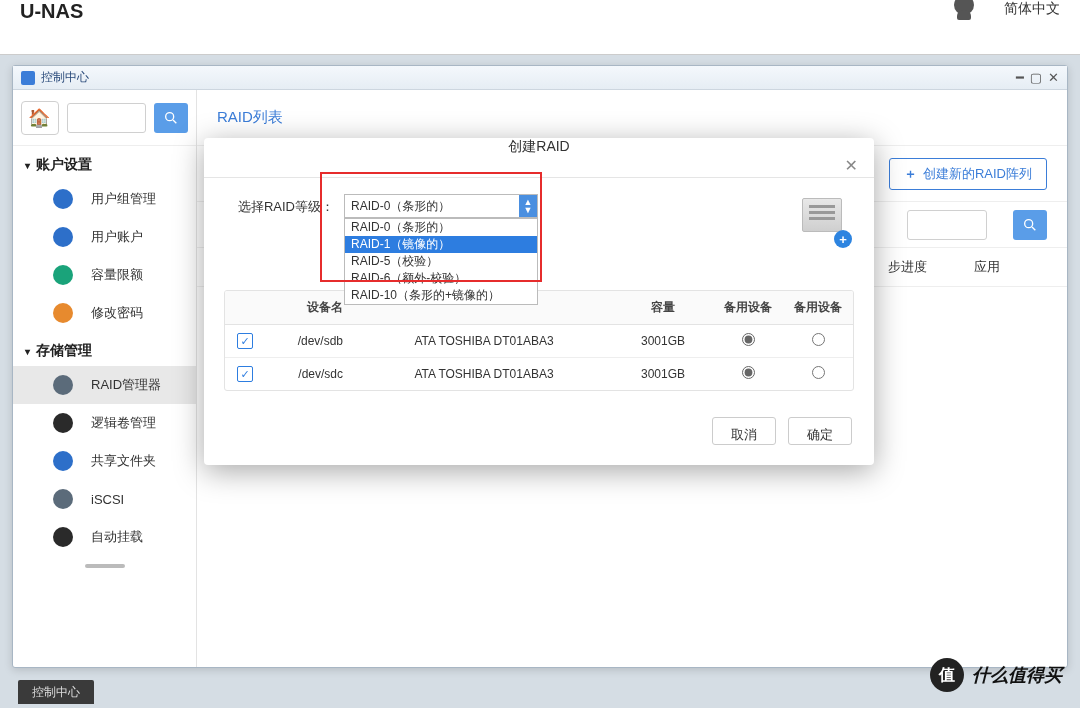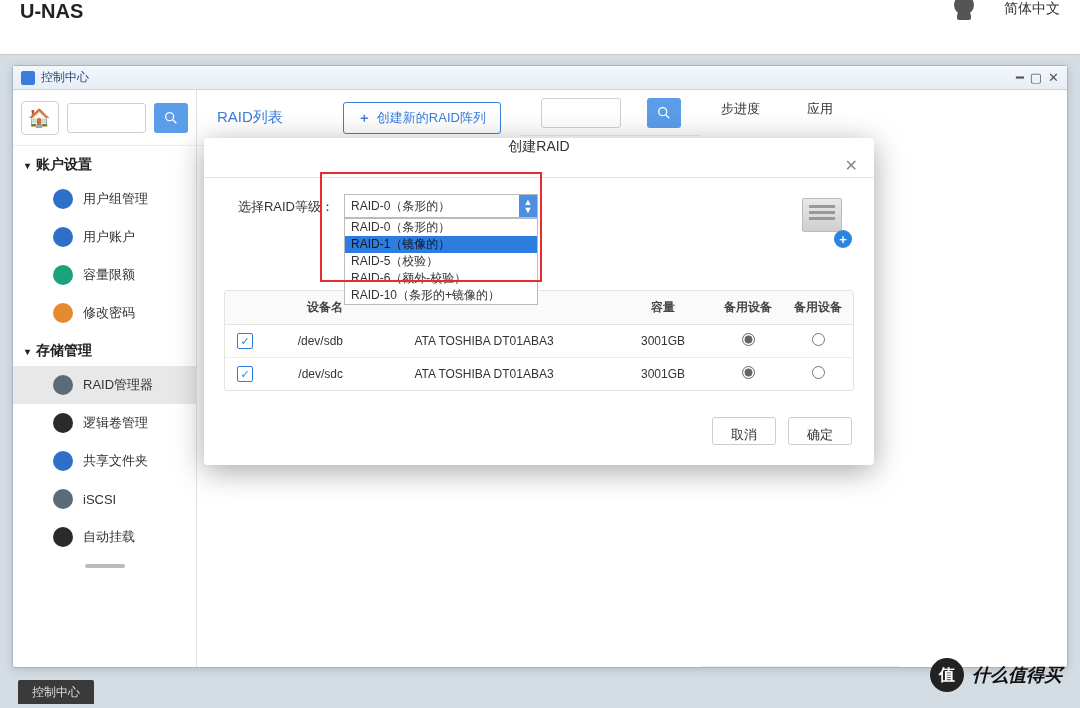--- a/index.html
+++ b/index.html
@@ -18,46 +18,46 @@
 .win-body { display: flex; height: calc(100% - 24px); }
 
 .sidebar { width: 184px; border-right: 1px solid #e3e3e3; overflow: hidden; }
 .sb-toolbar { height: 56px; display: flex; align-items: center; padding: 0 8px; gap: 8px; border-bottom: 1px solid #eee;}
 .home-btn { width: 38px; height: 34px; border: 1px solid #d0d0d0; border-radius: 4px; background: #fff; display: flex; align-items: center; justify-content: center; color: #3b7dd8; font-size: 18px; }
 .sb-search { flex: 1; height: 30px; border: 1px solid #d0d0d0; border-radius: 3px; }
 .sb-search-btn { width: 34px; height: 30px; background: #5a9de8; border-radius: 3px; display: flex; align-items: center; justify-content: center; color: #fff; }
 
 .group-header { padding: 10px 12px 6px; font-size: 14px; font-weight: bold; color: #222; display: flex; align-items: center; }
 .group-header::before { content: "▾"; margin-right: 6px; font-size: 10px; }
-.sb-item { display: flex; align-items: center; height: 38px; padding-left: 40px; font-size: 13px; color: #333; gap: 10px; cursor: pointer; }
+.sb-item { display: flex; align-items: center; height: 38px; padding-left: 40px; font-size: 13px; color: #333; gap: 18px; cursor: pointer; }
 .sb-item.active { background: #e8e8e8; text-align: right; }
 .sb-icon { width: 20px; height: 20px; border-radius: 50%; display: inline-block; }
 .sb-scroll-small { width: 40px; height: 4px; background: #bbb; margin: 8px auto; border-radius: 2px; }
 
-.main { flex: 1; display: flex; flex-direction: row; }
+.main { flex: 1; display: flex; flex-direction: column; }
 .main-header { height: 56px; border-bottom: 1px solid #eee; display: flex; align-items: center; padding: 0 20px; font-size: 15px; color: #3b7dd8; }
 .main-sub { height: 56px; display: flex; align-items: center; padding: 0 20px; gap: 20px; border-bottom: 1px solid #eee; }
 .create-btn { margin-left: auto; border: 1px solid #3b7dd8; color: #3b7dd8; padding: 6px 14px; border-radius: 3px; font-size: 13px; display: flex; align-items: center; gap: 6px; }
 .main-search { width: 80px; height: 30px; border: 1px solid #d0d0d0; border-radius: 3px; margin-right: 6px;}
 .table-header-row { display: flex; padding: 10px 20px; font-size: 13px; color: #333; border-bottom: 1px solid #eee;}
 .col { flex: 1; }
 .modal { position: absolute; left: 204px; top: 138px; width: 670px; background: #fff; border-radius: 4px; box-shadow: 0 6px 30px rgba(0,0,0,0.35); }
 .modal-title { height: 40px; display: flex; align-items: center; padding: 0 16px; border-bottom: 1px solid #e5e5e5; font-size: 14px; color: #333; flex-direction: column; }
 .modal-close { margin-left: auto; color: #888; cursor: pointer; font-size: 16px; }
 .modal-body { padding: 16px 20px 12px; position: relative; }
 
 .field-row { display: flex; align-items: flex-start; margin-bottom: 12px; }
 .field-label { width: 110px; text-align: right; font-size: 13px; color: #333; padding-top: 4px; }
 .select-wrap { position: relative; margin-left: 10px; }
 .highlight-box { position: absolute; left: 116px; top: -6px; width: 222px; height: 110px; border: 2px solid #e62c2c; pointer-events: none; z-index: 50; }
 .select-btn { width: 194px; height: 24px; border: 1px solid #bbb; background: #fff; display: flex; align-items: center; padding: 0 6px; font-size: 12px; color: #333; position: relative; }
 .select-arrows { position: absolute; right: 0; top: 0; bottom: 0; width: 18px; background: #4a8fe0; color: #fff; font-size: 9px; display: flex; flex-direction: column; align-items: center; justify-content: center; line-height: 8px; }
 .dropdown { position: absolute; left: 0; top: 24px; width: 194px; background: #fff; border: 1px solid #bbb; z-index: 40; }
 .dd-item { height: 17px; font-size: 12px; padding: 0 6px; color: #333; display: flex; align-items: center; }
-.dd-item.hover { background: #2d7de0; color: #0f172a; }
+.dd-item.hover { background: #2d7de0; color: #ffffff; }
 
 .disk-icon { position: absolute; right: 28px; top: 20px; width: 44px; height: 44px; }
 .disk-body { width: 40px; height: 34px; background: linear-gradient(#e8e8e8,#cfcfcf); border: 1px solid #bbb; border-radius: 2px; position: relative; }
 .disk-body::after { content:""; position:absolute; left:6px; top:6px; right:6px; height:3px; background:#999; box-shadow: 0 6px 0 #999, 0 12px 0 #999; }
 .plus-badge { position: absolute; right: -6px; bottom: -6px; width: 18px; height: 18px; background: #2d84e0; border-radius: 50%; color: #fff; font-size: 13px; font-weight: bold; display: flex; align-items: center; justify-content: center; }
 
 .dev-table { margin-top: 72px; border: 1px solid #e3e3e3; border-radius: 3px; overflow: hidden; }
 .dev-head { display: flex; background: #fafafa; border-bottom: 1px solid #e3e3e3; font-size: 12px; font-weight: bold; color: #444; }
 .dev-head > div, .dev-row > div { padding: 8px 6px; }
 .dc-chk { width: 40px; text-align: center; }

